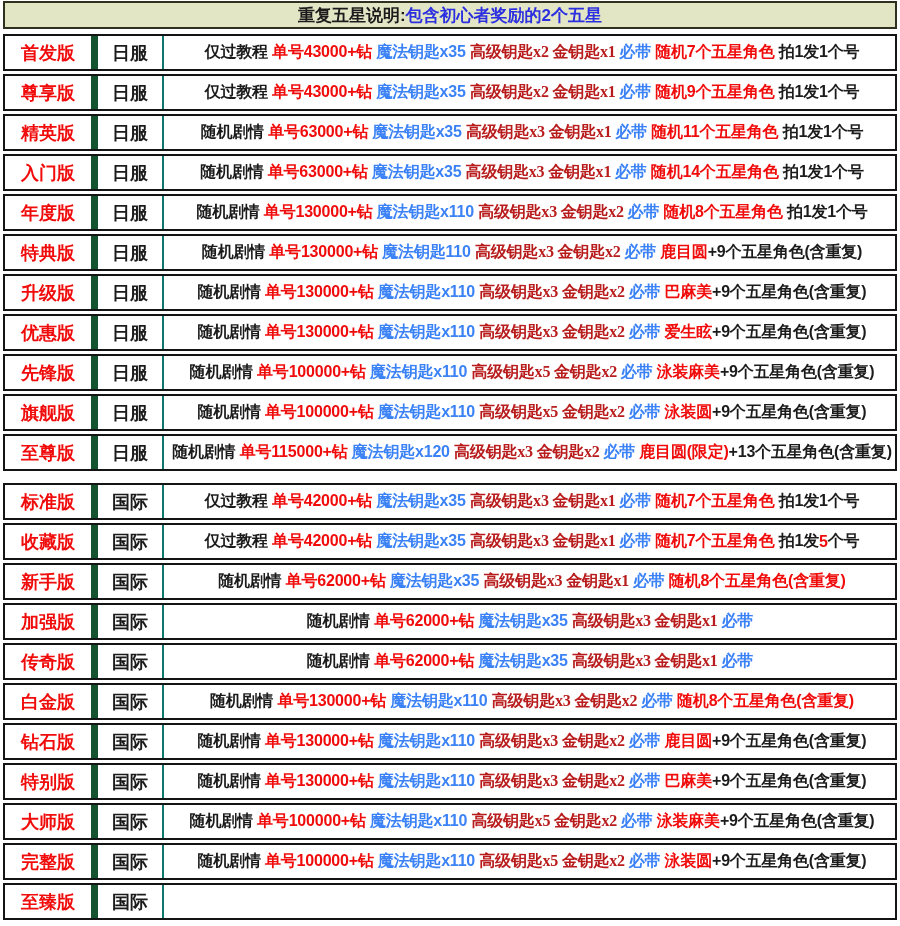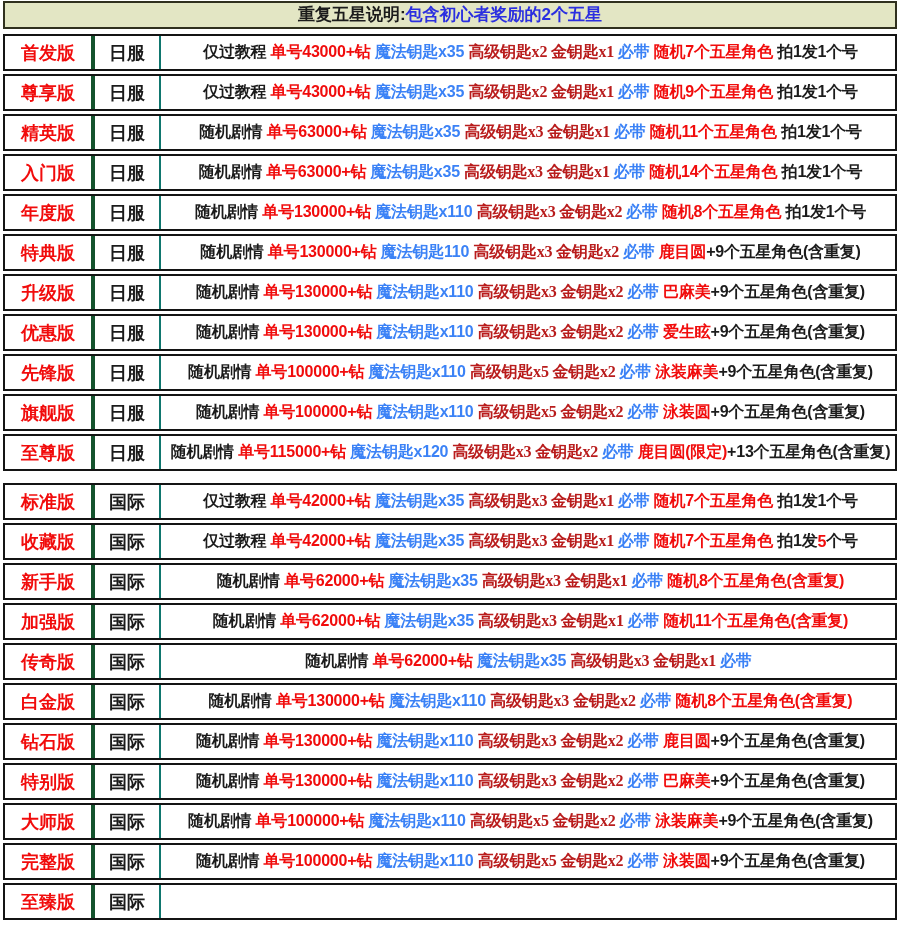--- a/index.html
+++ b/index.html
@@ -19,35 +19,35 @@
     display:flex;align-items:center;justify-content:center;
     font-size:22px;letter-spacing:.5px;
     white-space:pre;
   }
   
   .notebar{
     height:24px;
     margin-top:-2px;
     background:#e3e6c4;
     border:2px solid #30301e;
-    display:flex;justify-content:center;
+    display:flex;align-items:center;justify-content:center;
     font-size:17px;
     white-space:pre;
   }
 
   .table{margin-top:5px;}
   .row{
     height:33px;
     border:2px solid #141414;
     margin-bottom:3px;
     display:flex;align-items:stretch;
     background:#fff;
   }
   .cell{display:flex;align-items:center;justify-content:center;}
-  .cell.edition{width:86px;border-right:4px solid #14532d;color:#f10c0c;font-size:18px;}
+  .cell.edition{width:86px;border-right:7px solid #14532d;color:#f10c0c;font-size:18px;}
   .cell.server {width:64px;border-right:2px solid #0f766e;color:#1b1b1b;font-size:18px;}
   .cell.desc{
     flex:1;justify-content:center;
     padding-left:5px;
     font-size:16px;
     white-space:pre;overflow:hidden;
     letter-spacing:-0.2px;
   }
   .section-gap{height:9px;}
 
@@ -130,21 +130,21 @@
         <div class="cell desc"><span class="c-k">仅过教程 </span><span class="c-r">单号42000+钻 </span><span class="c-m">魔法钥匙x35 </span><span class="c-b">高级钥匙x3 </span><span class="c-b">金钥匙x1 </span><span class="c-m">必带 </span><span class="c-r">随机7个五星角色 </span><span class="c-k">拍1发</span><span class="c-r">5</span><span class="c-k">个号</span></div>
       </div>
       <div class="row">
         <div class="cell edition">新手版</div>
         <div class="cell server">国际</div>
         <div class="cell desc"><span class="c-k">随机剧情 </span><span class="c-r">单号62000+钻 </span><span class="c-m">魔法钥匙x35 </span><span class="c-b">高级钥匙x3 </span><span class="c-b">金钥匙x1 </span><span class="c-m">必带 </span><span class="c-r">随机8个五星角色(含重复)</span></div>
       </div>
       <div class="row">
         <div class="cell edition">加强版</div>
         <div class="cell server">国际</div>
-        <div class="cell desc"><span class="c-k">随机剧情 </span><span class="c-r">单号62000+钻 </span><span class="c-m">魔法钥匙x35 </span><span class="c-b">高级钥匙x3 </span><span class="c-b">金钥匙x1 </span><span class="c-m">必带 </span><span class="c-r">随机11个五星角色(含重复)</span></div>
+        <div class="cell desc"><span class="c-k">随机剧情 </span><span class="c-r">单号62000+钻 </span><span class="c-m">魔法钥匙x35 </span><span class="c-b">高级钥匙x3 </span><span class="c-b">金钥匙x1 </span><span class="c-m">必带 </span></div>
       </div>
       <div class="row">
         <div class="cell edition">传奇版</div>
         <div class="cell server">国际</div>
         <div class="cell desc"><span class="c-k">随机剧情 </span><span class="c-r">单号62000+钻 </span><span class="c-m">魔法钥匙x35 </span><span class="c-b">高级钥匙x3 </span><span class="c-b">金钥匙x1 </span><span class="c-m">必带 </span></div>
       </div>
       <div class="row">
         <div class="cell edition">白金版</div>
         <div class="cell server">国际</div>
         <div class="cell desc"><span class="c-k">随机剧情 </span><span class="c-r">单号130000+钻 </span><span class="c-m">魔法钥匙x110 </span><span class="c-b">高级钥匙x3 </span><span class="c-b">金钥匙x2 </span><span class="c-m">必带 </span><span class="c-r">随机8个五星角色(含重复)</span></div>

